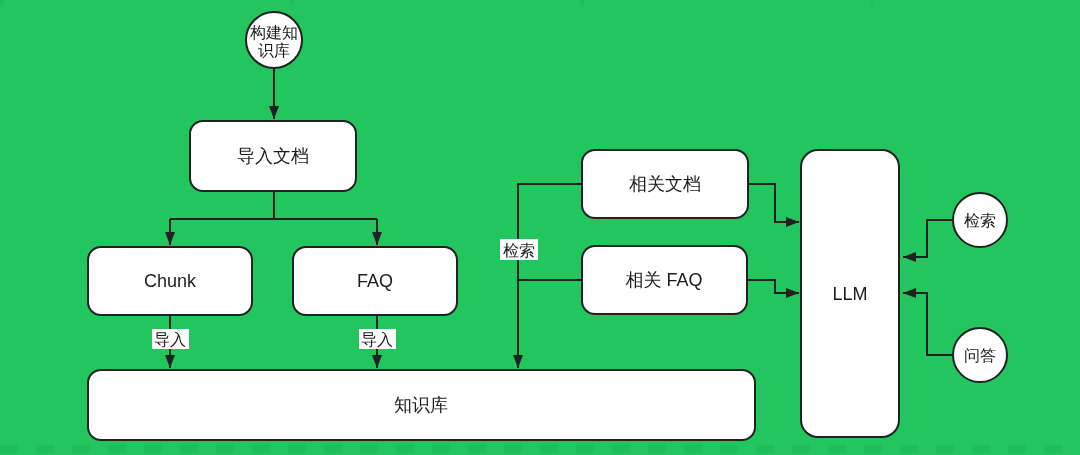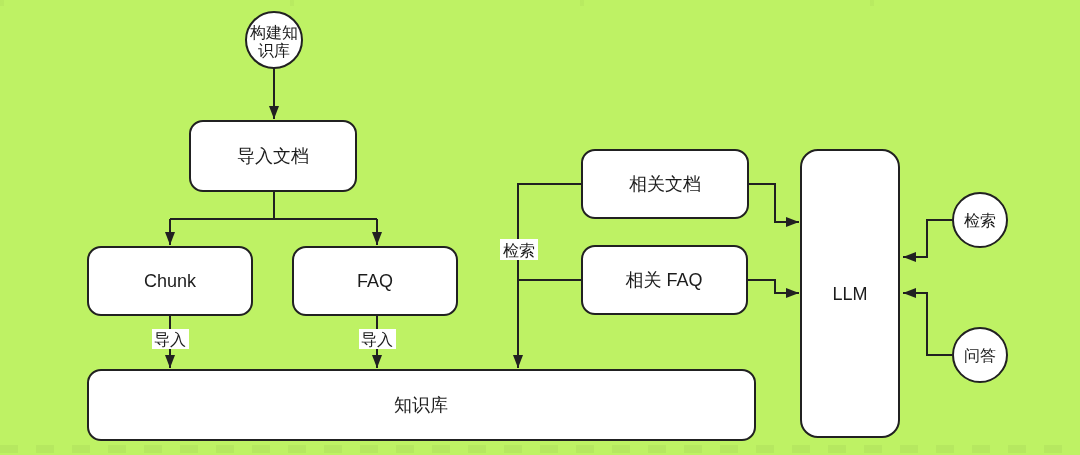--- a/index.html
+++ b/index.html
@@ -4,21 +4,21 @@
 <style>
   html, body {
     margin: 0;
     padding: 0;
     background: #ffffff;
   }
   #screen {
     position: relative;
     width: 1080px;
     height: 455px;
-    background: #bef264;
+    background: #22c55e;
     overflow: hidden;
     font-family: "Liberation Sans", "DejaVu Sans", sans-serif;
   }
   svg text {
     font-family: "Liberation Sans", "DejaVu Sans", sans-serif;
     user-select: none;
   }
   .node-label { font-size: 18px; }
   .circle-label { font-size: 16px; }
   .edge-label { font-size: 16px; }

